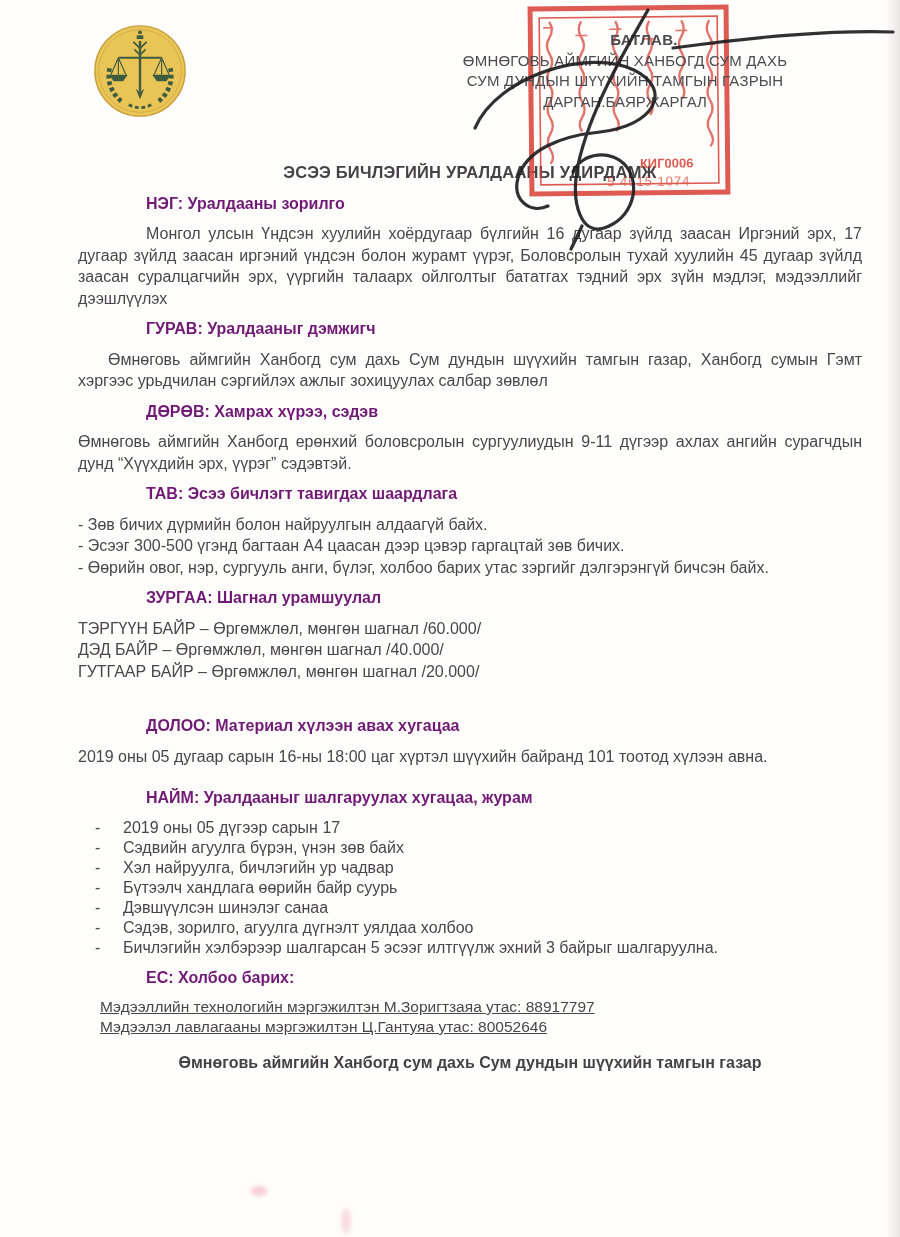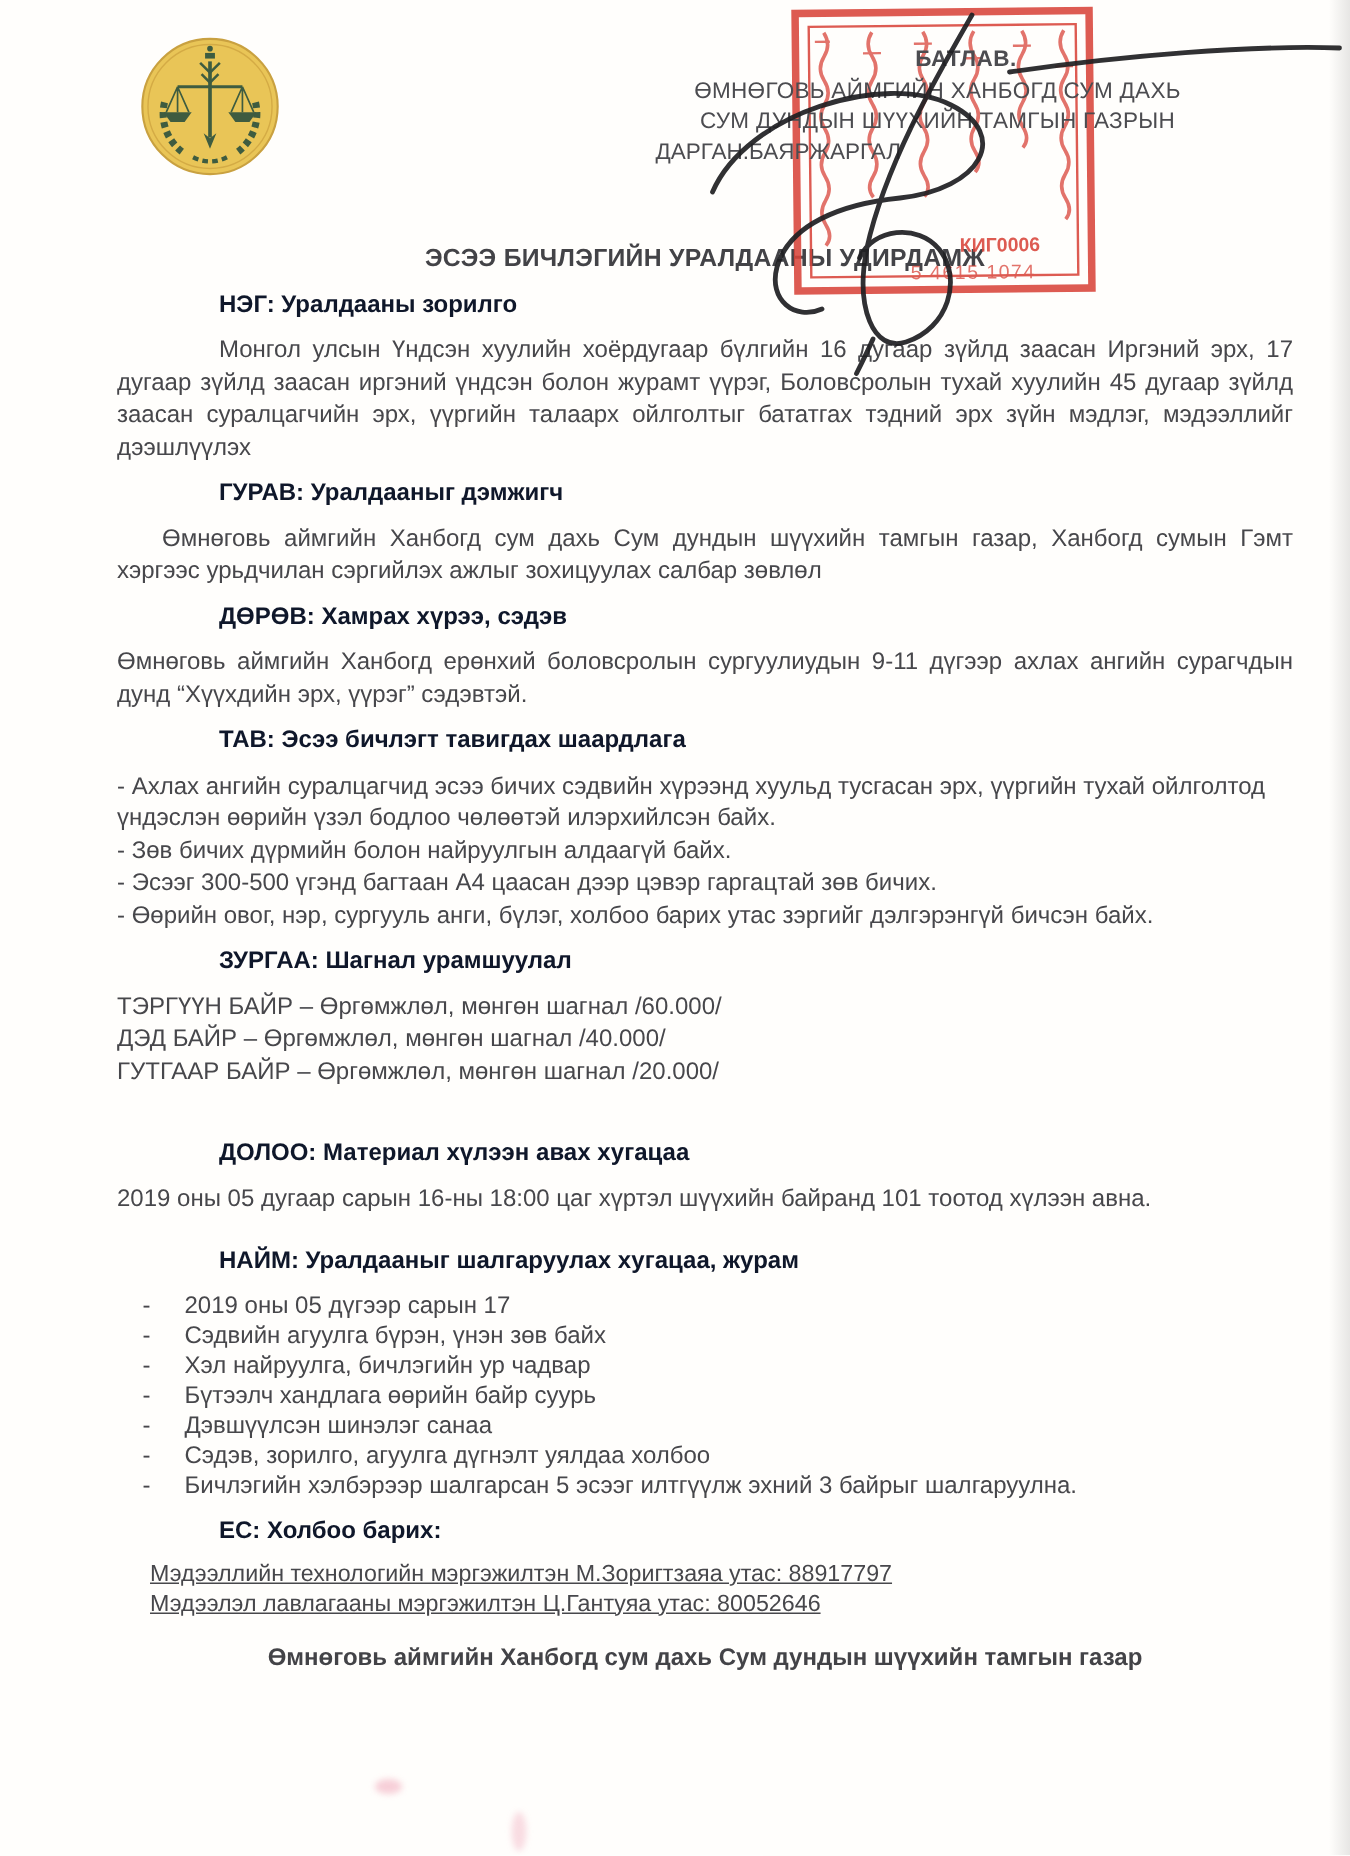--- a/index.html
+++ b/index.html
@@ -16,38 +16,38 @@
   .smudge.s2 { left:341px; top:1208px; width:10px; height:26px; background:rgba(231,120,150,0.25); }
 
   
   .emblem { position:absolute; left:92px; top:24px; width:96px; height:94px; }
 
   
   .approval { position:absolute; left:437px; top:30px; width:376px;
     font-size:15px; line-height:20.5px; color:#4c4c50; z-index:3; }
   .approval .label { font-weight:700; text-align:center; text-indent:38px; letter-spacing:.3px; }
   .approval .l1, .approval .l2 { text-align:center; letter-spacing:.2px; }
-  .approval .row { display:flex; justify-content:flex-start; }
+  .approval .row { display:flex; justify-content:center; }
 
   
   .stamp { position:absolute; left:528px; top:5px; width:202px; height:191px;
     z-index:2; opacity:.88; transform:rotate(-0.6deg); }
 
   
   .signature { position:absolute; left:430px; top:0px; width:470px; height:252px; z-index:4; }
 
   
   .doc-body { position:absolute; left:78px; top:162px; width:784px;
     font-size:16px; line-height:21.5px; z-index:1; }
   .doc-title { font-weight:700; text-align:center; font-size:16.5px;
     letter-spacing:.2px; margin-bottom:9px; color:#434347; }
   .doc-section { margin:0; }
   .doc-sections > .doc-section:nth-child(6) { margin-top:33px; }
   .doc-sections > .doc-section:nth-child(7) { margin-top:20px; }
-  .sec-heading { font-weight:700; padding-left:68px; margin:9px 0; color:#0f172a; }
+  .sec-heading { font-weight:700; padding-left:68px; margin:9px 0; color:#701a75; }
   .b-p { margin:0; }
   .justify { text-align:justify; }
   .indent-lg { text-indent:68px; }
   .indent-sm { text-indent:30px; }
   .b-line { margin:0; }
   .dash-row { display:flex; line-height:20px; }
   .dash-row .dash { flex:0 0 45px; padding-left:17px; box-sizing:border-box; }
   .contact { padding-left:22px; line-height:19.5px; font-size:15.5px;text-decoration:underline; }
   .doc-footer { font-weight:700; text-align:center; margin-top:16px; color:#434347; }
 </style>
@@ -136,21 +136,20 @@
         <div class="doc-section">
           <div class="sec-heading">ГУРАВ: Уралдааныг дэмжигч</div>
           <div class="b-p justify indent-sm">Өмнөговь аймгийн Ханбогд сум дахь Сум дундын шүүхийн тамгын газар, Ханбогд сумын Гэмт хэргээс урьдчилан сэргийлэх ажлыг зохицуулах салбар зөвлөл</div>
         </div>
         <div class="doc-section">
           <div class="sec-heading">ДӨРӨВ: Хамрах хүрээ, сэдэв</div>
           <div class="b-p justify">Өмнөговь аймгийн Ханбогд ерөнхий боловсролын сургуулиудын 9-11 дүгээр ахлах ангийн сурагчдын дунд “Хүүхдийн эрх, үүрэг” сэдэвтэй.</div>
         </div>
         <div class="doc-section">
           <div class="sec-heading">ТАВ: Эсээ бичлэгт тавигдах шаардлага</div>
-          <div class="b-line">- Ахлах ангийн суралцагчид эсээ бичих сэдвийн хүрээнд хуульд тусгасан эрх, үүргийн тухай ойлголтод үндэслэн өөрийн үзэл бодлоо чөлөөтэй илэрхийлсэн байх.</div>
           <div class="b-line">- Зөв бичих дүрмийн болон найруулгын алдаагүй байх.</div>
           <div class="b-line">- Эсээг 300-500 үгэнд багтаан А4 цаасан дээр цэвэр гаргацтай зөв бичих.</div>
           <div class="b-line">- Өөрийн овог, нэр, сургууль анги, бүлэг, холбоо барих утас зэргийг дэлгэрэнгүй бичсэн байх.</div>
         </div>
         <div class="doc-section">
           <div class="sec-heading">ЗУРГАА: Шагнал урамшуулал</div>
           <div class="b-line">ТЭРГҮҮН БАЙР – Өргөмжлөл, мөнгөн шагнал /60.000/</div>
           <div class="b-line">ДЭД БАЙР – Өргөмжлөл, мөнгөн шагнал /40.000/</div>
           <div class="b-line">ГУТГААР БАЙР – Өргөмжлөл, мөнгөн шагнал /20.000/</div>
         </div>

